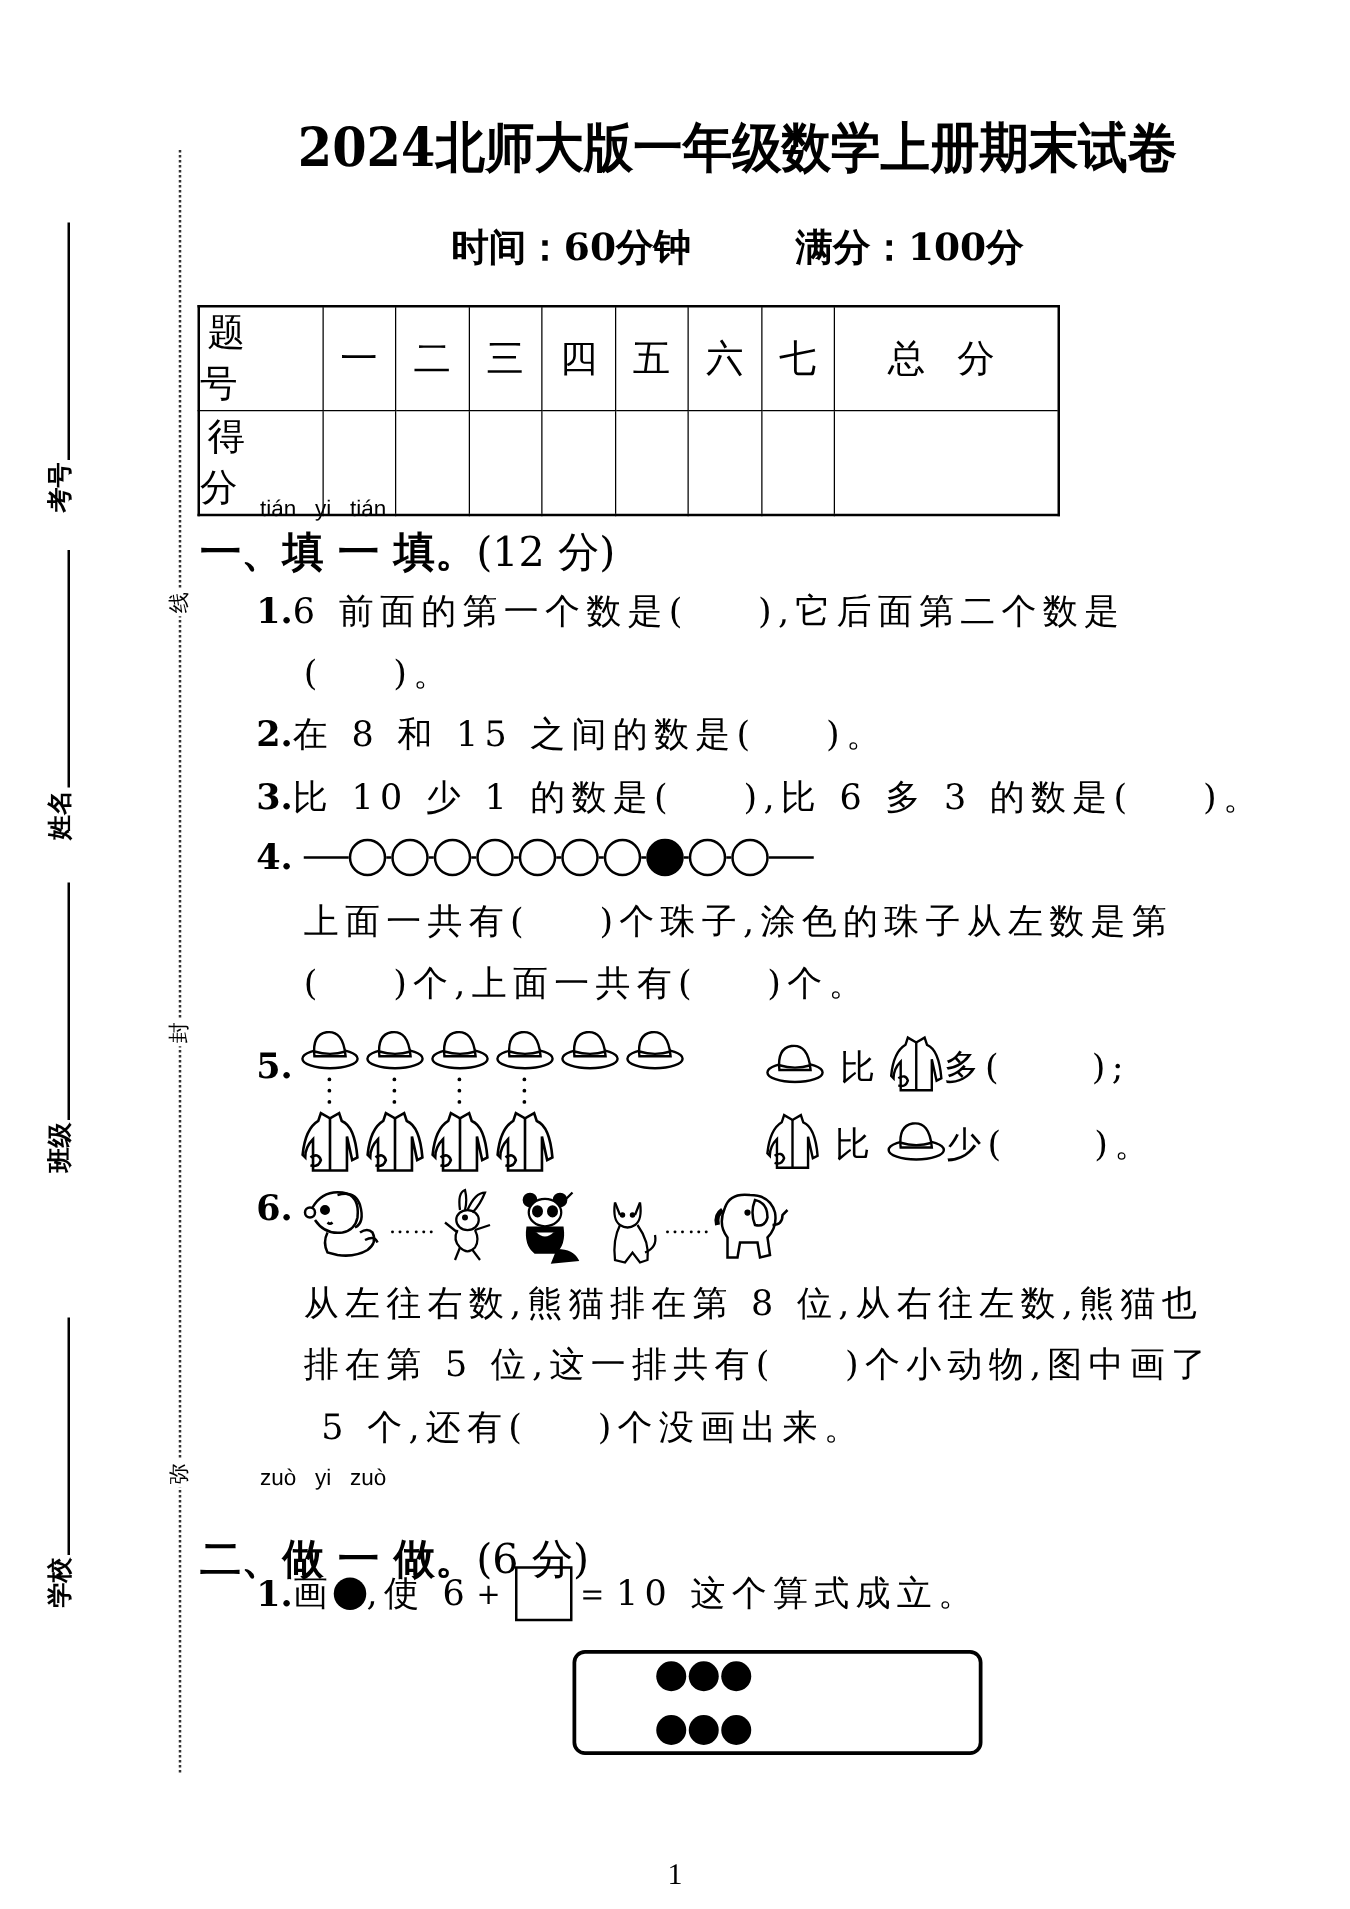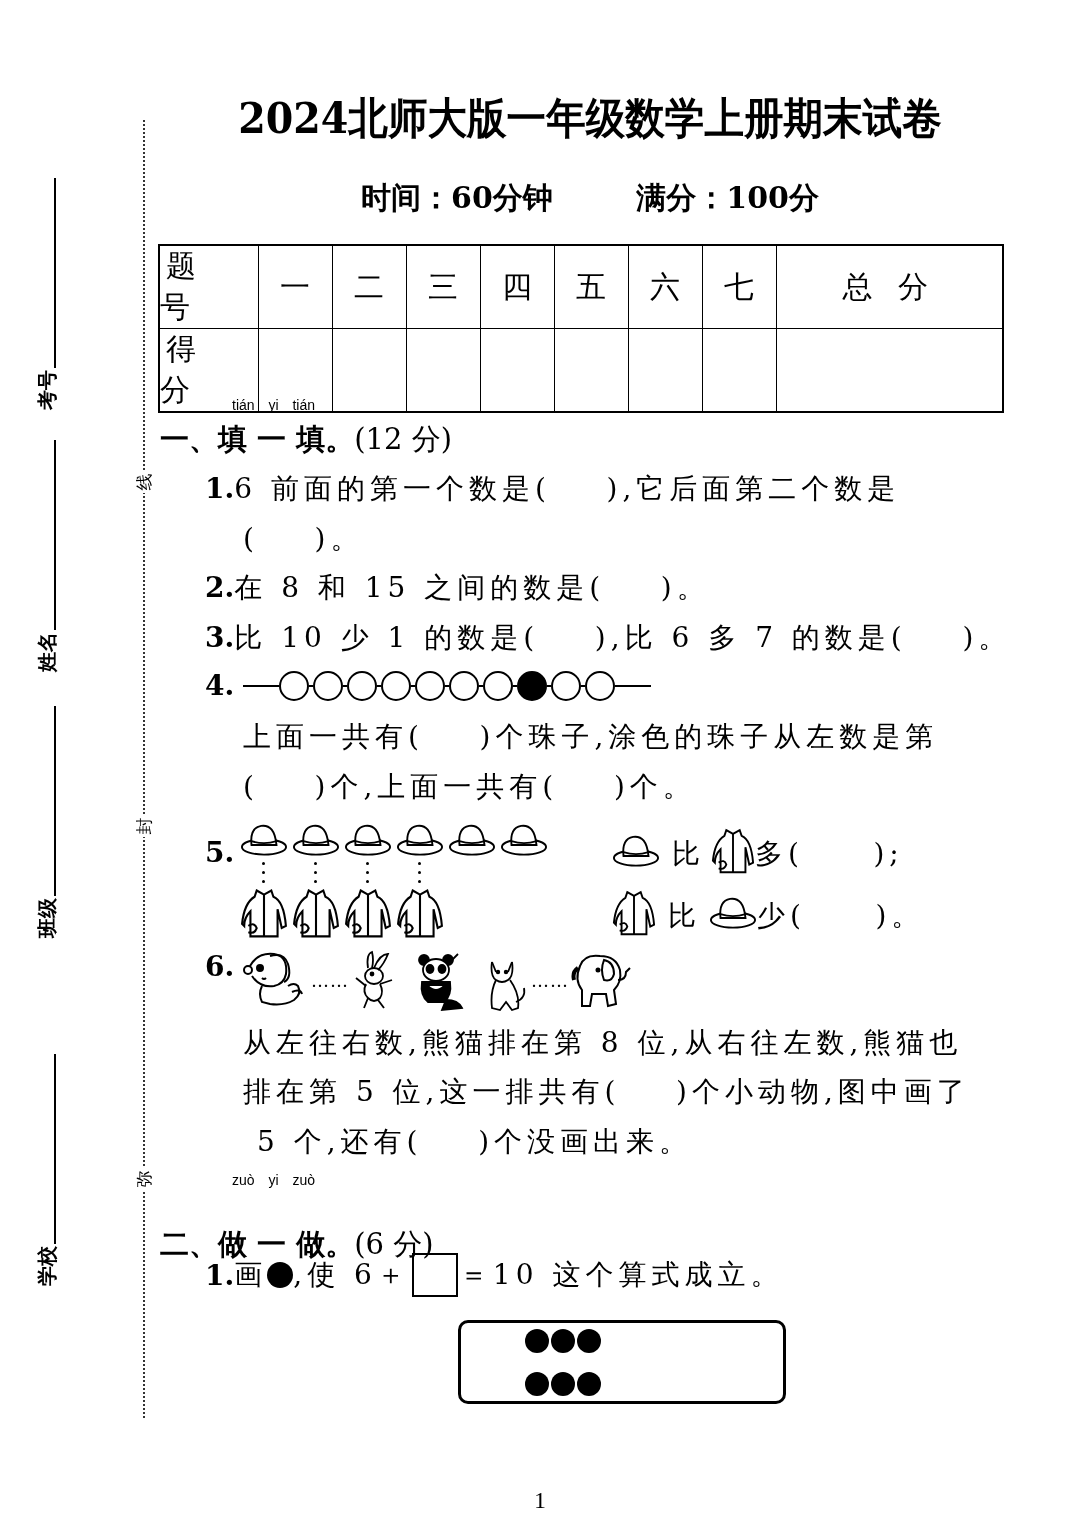--- a/index.html
+++ b/index.html
@@ -29,36 +29,36 @@
     font-family: "DejaVu Serif", serif; font-weight: 900; font-size: 43px; letter-spacing: 0px;
     transform: scaleX(0.92);
   }
   .meta {
     position: absolute; left: 160px; width: 860px; top: 178px; text-align: center;
     font-weight: bold; font-size: 30px; white-space: pre;
   }
 
   
   table.score {
-    position: absolute; left: 158px; top: 244px; width: 846px; height: 141px;
+    position: absolute; left: 158px; top: 244px; width: 690px; height: 141px;
     border-collapse: collapse; border: 2.5px solid #000; padding-left: 36px;
   }
   table.score td {
     border: 1.5px solid #000; text-align: center; vertical-align: middle;
     font-family: "DejaVu Sans", sans-serif; font-size: 30px; font-weight: 300;
   }
   table.score td.hd { width: 99px; letter-spacing: 10px; text-indent: 6px; text-align: left; }
   table.score tr { height: 70px; }
 
   
   .pinyin {
-    position: absolute; font-family: "Liberation Sans", sans-serif; font-size: 14px; word-spacing: 10px; margin-left: 24px;
+    position: absolute; font-family: "Liberation Sans", sans-serif; font-size: 18px; word-spacing: 10px;
   }
   .sec-title {
-    position: absolute; left: 160px; font-family: "DejaVu Sans", sans-serif; font-size: 29px; font-weight: bold;
+    position: absolute; left: 160px; font-family: "DejaVu Sans", sans-serif; font-size: 33px; font-weight: bold;
     white-space: pre;
   }
   .sec-title .pts { font-weight: normal; font-family: "DejaVu Serif", serif; }
   .line {
     position: absolute; font-size: 28px; letter-spacing: 5px; white-space: pre;
     font-family: "DejaVu Serif", serif;
   }
   .num { font-weight: bold; letter-spacing: 0; }
 
   
@@ -146,21 +146,21 @@
   </table>
 
 <div class="pinyin" style="left:208px; top:397px">tián  yi  tián</div>
 <div class="sec-title" style="top:420px"><span>一、填 一 填。</span><span class="pts">(12 分)</span></div>
 
 <div class="line" style="left:205px; top:470px"><span class="num">1.</span><span>6 前面的第一个数是(    ),它后面第二个数是</span></div>
 <div class="line" style="left:243px; top:520px">(    )。</div>
 
 <div class="line" style="left:205px; top:569px"><span class="num">2.</span><span>在 8 和 15 之间的数是(    )。</span></div>
 
-<div class="line" style="left:205px; top:619px"><span class="num">3.</span><span>比 10 少 1 的数是(    ),比 6 多 7 的数是(    )。</span></div>
+<div class="line" style="left:205px; top:619px"><span class="num">3.</span><span>比 10 少 1 的数是(    ),比 6 多 3 的数是(    )。</span></div>
 
 <div class="line" style="left:205px; top:669px"><span class="num">4.</span></div>
 <div class="beads" id="beads">
     <div class="wire"></div>
     <div class="bead"></div>
     <div class="wire short"></div>
     <div class="bead"></div>
     <div class="wire short"></div>
     <div class="bead"></div>
     <div class="wire short"></div>

